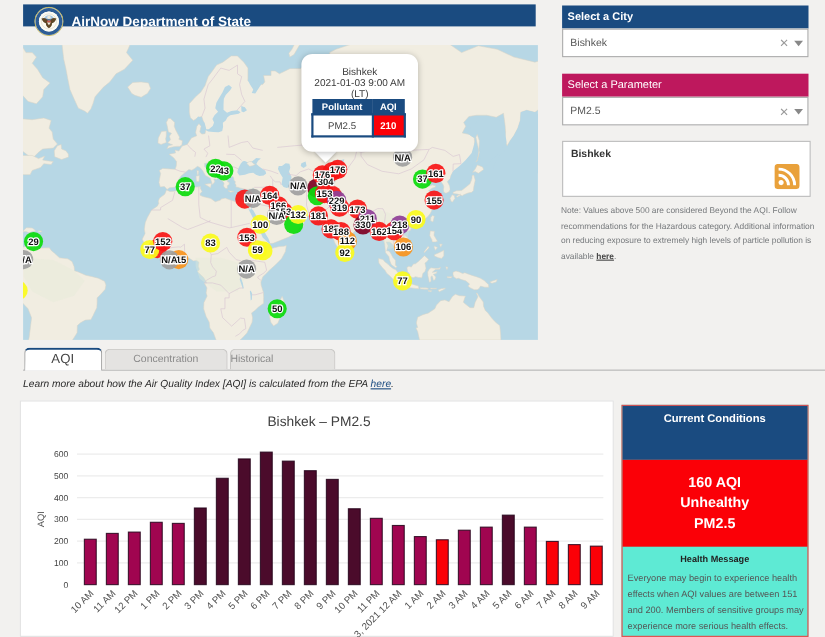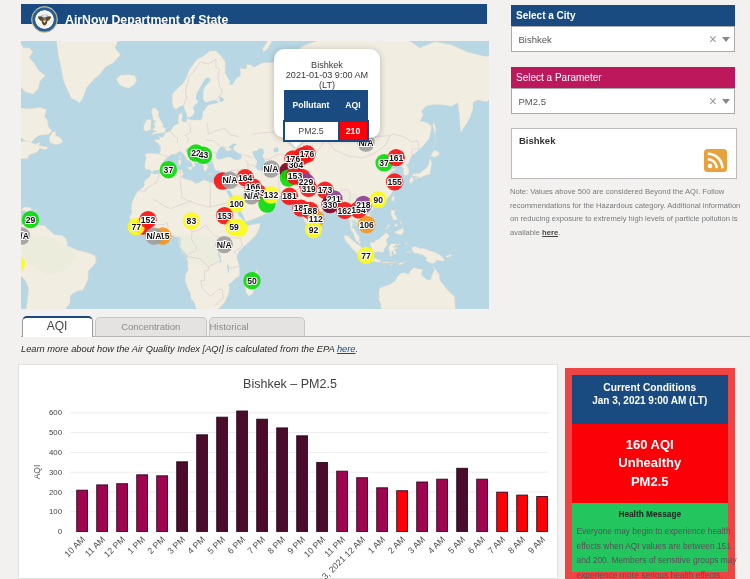--- a/index.html
+++ b/index.html
@@ -181,21 +181,21 @@
     </svg>
   </div>
 
 <div class="abs" style="left:289px;top:131px;width:14px;height:14px;background:#fff;transform:rotate(45deg);box-shadow:1px 1px 3px rgba(0,0,0,0.2);"></div>
 <div class="abs" style="left:274px;top:48.5px;width:106px;height:89px;background:#fff;border-radius:10px;box-shadow:0 1px 6px rgba(0,0,0,0.25);"></div>
 <div class="abs" style="left:274px;top:59.5px;width:106px;text-align:center;font-size:9.1px;color:#3a3a3a;line-height:10.2px;">Bishkek<br>2021-01-03 9:00 AM<br>(LT)</div>
 <div class="abs" style="left:282.5px;top:90px;width:87px;">
   <table style="border-collapse:collapse;width:86px;table-layout:fixed;">
    <tbody>
         <tr style="background:#1a4b80;color:#fff;">
-          <td style="width:55px;text-align:center;height:31px;font-size:8.6px;font-weight:bold;">Pollutant</td>
+          <td style="width:55px;text-align:center;height:14px;font-size:8.6px;font-weight:bold;">Pollutant</td>
           <td style="text-align:center;font-size:8.6px;font-weight:bold;">AQI</td>
         </tr>
    <tr>
           <td style="background:#fff;border:2px solid #1a4b80;text-align:center;height:20px;color:#444;font-size:8.8px;">PM2.5</td>
           <td style="background:#fb0007;color:#fff;text-align:center;border:2px solid #1a4b80;border-left:none;font-size:8.8px;font-weight:bold;">210</td>
         </tr>
   </tbody>
     </table>
 </div>
 
@@ -291,22 +291,21 @@
       <svg width="23" height="23" viewBox="0 0 23 23" style="display:block">
 <rect width="23" height="23" rx="3.5" fill="#e9a13b"></rect>
 <circle cx="6.1" cy="17" r="2.3" fill="#fff"></circle>
 <path d="M3.8 10.3 a9 9 0 0 1 9 9" fill="none" stroke="#fff" stroke-width="2.6"></path>
 <path d="M3.8 4.7 a14.6 14.6 0 0 1 14.6 14.6" fill="none" stroke="#fff" stroke-width="2.6"></path>
 </svg>
     </div>
 </div>
 <div class="abs" style="left:510px;top:185px;width:260px;font-size:7.6px;color:#76797c;line-height:13.7px;white-space:nowrap;">Note: Values above 500 are considered Beyond the AQI. Follow<br>recommendations for the Hazardous category. Additional information<br>on reducing exposure to extremely high levels of particle pollution is<br>available <a style="color:#444;font-weight:bold;text-decoration:underline;">here</a>.</div>
 
-<div class="abs" style="left:565px;top:368px;width:169.5px;height:211px;border:7px solid #ef4444;background:#22c55e;">
+<div class="abs" style="left:565px;top:368px;width:169.5px;height:211px;border:1px solid #ef4444;background:#5eead4;">
   <div style="background:#1a4b80;color:#fff;text-align:center;height:49px;padding-top:6px;">
     <div style="font-size:10.2px;font-weight:bold;line-height:13px;">Current Conditions</div>
-    <div style="font-size:10px;font-weight:bold;line-height:13.5px;">Jan 3, 2021 9:00 AM (LT)</div>
   </div>
   <div style="background:#fb0007;color:#fff;text-align:center;height:79px;padding-top:12px;">
     <div style="font-size:13px;font-weight:bold;line-height:18.4px;">160 AQI<br>Unhealthy<br>PM2.5</div>
   </div>
   <div style="text-align:center;font-size:8.3px;font-weight:bold;color:#222;padding-top:6px;">Health Message</div>
   <div style="padding:5px 0 0 4.5px;font-size:8.4px;color:#555;line-height:14.5px;white-space:nowrap;">Everyone may begin to experience health<br>effects when AQI values are between 151<br>and 200. Members of sensitive groups may<br>experience more serious health effects.</div>
 </div>
 </body></html>

